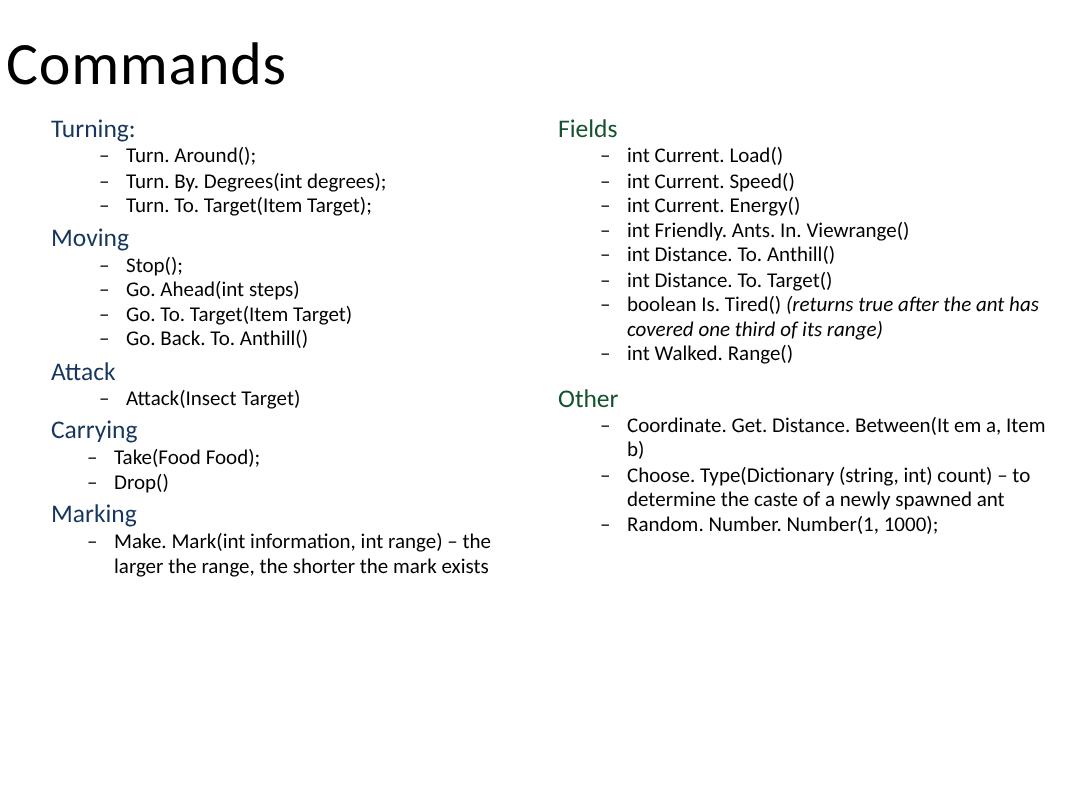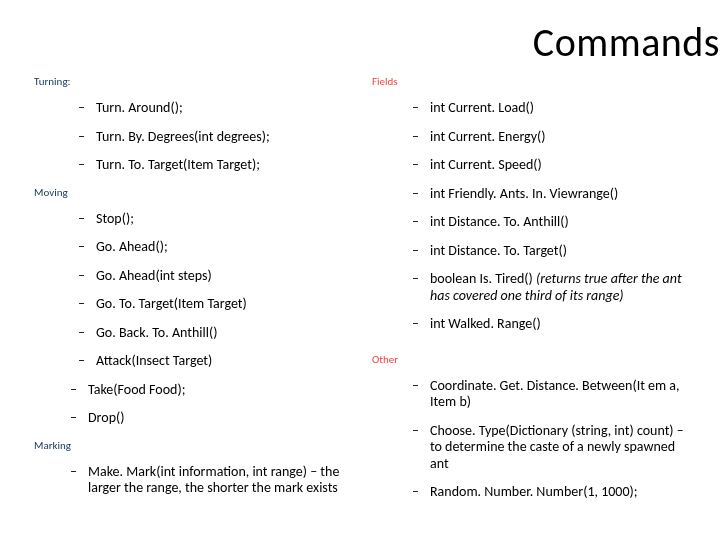--- a/index.html
+++ b/index.html
@@ -12,73 +12,73 @@
     color: #000;
     overflow: hidden;
   }
   .slide {
     width: 720px;
     height: 540px;
     position: relative;
     box-sizing: border-box;
   }
   .title {
-    text-align: right;
+    text-align: left;
     font-size: 40px;
     font-weight: 400;
-    margin: 18px 0 8px 16px;
+    margin: 18px 0 8px 4px;
     letter-spacing: 0.5px;
   }
   .cols {
     display: flex;
     flex-direction: row;
     margin-top: 4px;
   }
   .col-left {
     width: 372px;
     padding-left: 34px;
     box-sizing: border-box;
   }
   .col-right {
     width: 348px;
     padding-left: 0px;
     box-sizing: border-box;
   }
   .sec {
-    font-size: 11px;
+    font-size: 17px;
     color: #17365d;
     margin: 2px 0 0 0;
     font-weight: 400;
   }
   .sec-tight {
     margin-top: 0px;
   }
   ul.dash {
     list-style: none;
     margin: 0 0 2px 0;
     padding: 0 0 0 50px;
   }
   ul.dash li {
     position: relative;
     font-size: 14px;
     line-height: 1.18;
     padding: 0;
-    margin: 12px;
+    margin: 0;
   }
   ul.dash li::before {
     content: "–";
     position: absolute;
     left: -18px;
   }
   .italic {
     font-style: italic;
     text-align: right;
   }
   .col-right .sec {
-    color: #ef4444;
+    color: #14532d;
   }
 </style>
 </head>
 <body>
 
 <div class="slide">
   <div class="title">Commands</div>
 
   <div class="cols">
 
@@ -87,49 +87,50 @@
       <div class="sec sec-tight">Turning:</div>
       <ul class="dash">
         <li>Turn. Around();</li>
         <li>Turn. By. Degrees(int degrees);</li>
         <li>Turn. To. Target(Item Target);</li>
       </ul>
 
       <div class="sec">Moving</div>
       <ul class="dash">
         <li>Stop();</li>
-        <li>Go. Ahead();</li>
         <li>Go. Ahead(int steps)</li>
         <li>Go. To. Target(Item Target)</li>
         <li>Go. Back. To. Anthill()</li>
       </ul>
 
+      <div class="sec">Attack</div>
       <ul class="dash">
         <li>Attack(Insect Target)</li>
       </ul>
 
+      <div class="sec">Carrying</div>
       <ul class="dash" style="padding-left:42px">
         <li>Take(Food Food);</li>
         <li>Drop()</li>
       </ul>
 
       <div class="sec">Marking</div>
       <ul class="dash" style="padding-left:42px; padding-right:10px">
         <li>Make. Mark(int information, int range) – the larger the range, the shorter the mark exists</li>
       </ul>
 
     </div>
 
     <div class="col-right">
 
       <div class="sec sec-tight">Fields</div>
       <ul class="dash" style="padding-left:46px; padding-right:8px">
         <li>int Current. Load()</li>
+        <li>int Current. Speed()</li>
         <li>int Current. Energy()</li>
-        <li>int Current. Speed()</li>
         <li>int Friendly. Ants. In. Viewrange()</li>
         <li>int Distance. To. Anthill()</li>
         <li>int Distance. To. Target()</li>
         <li><span>boolean Is. Tired() </span><span class="italic">(returns true after the ant has covered one third of its range)</span></li>
         <li>int Walked. Range()</li>
       </ul>
 
       <div style="height:6px"></div>
       <div class="sec">Other</div>
       <ul class="dash" style="padding-left:46px; padding-right:12px">

